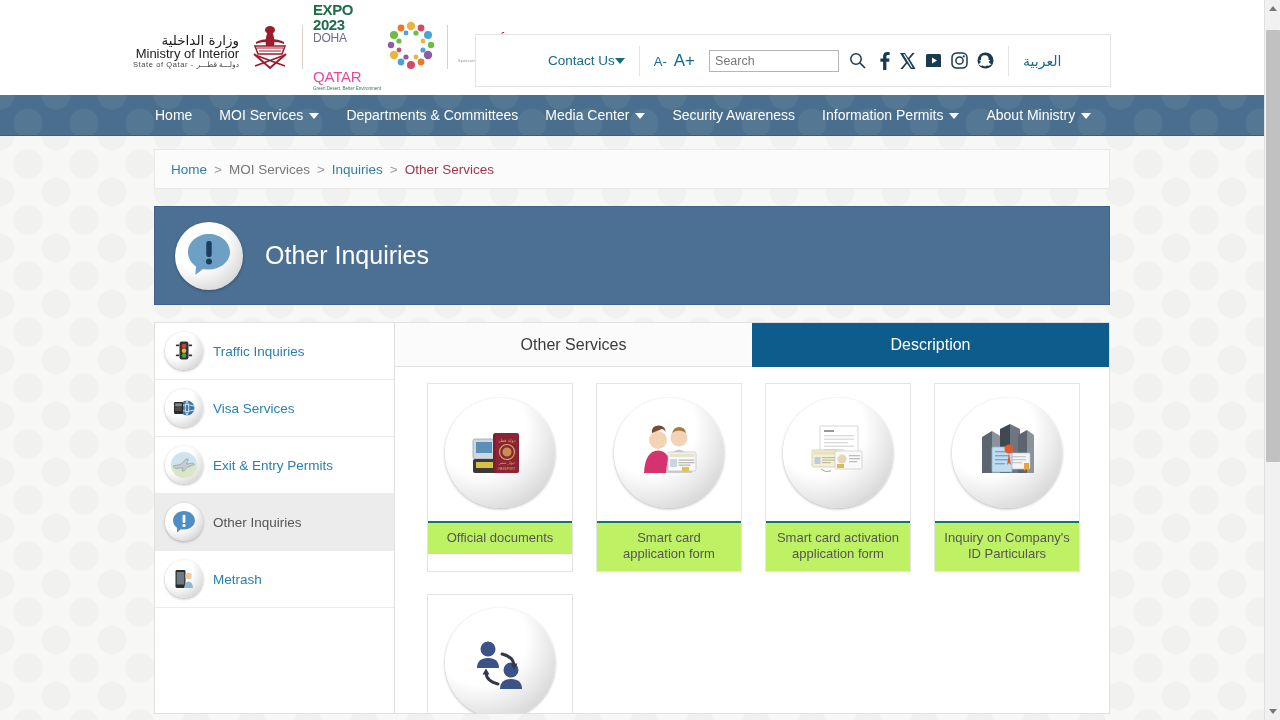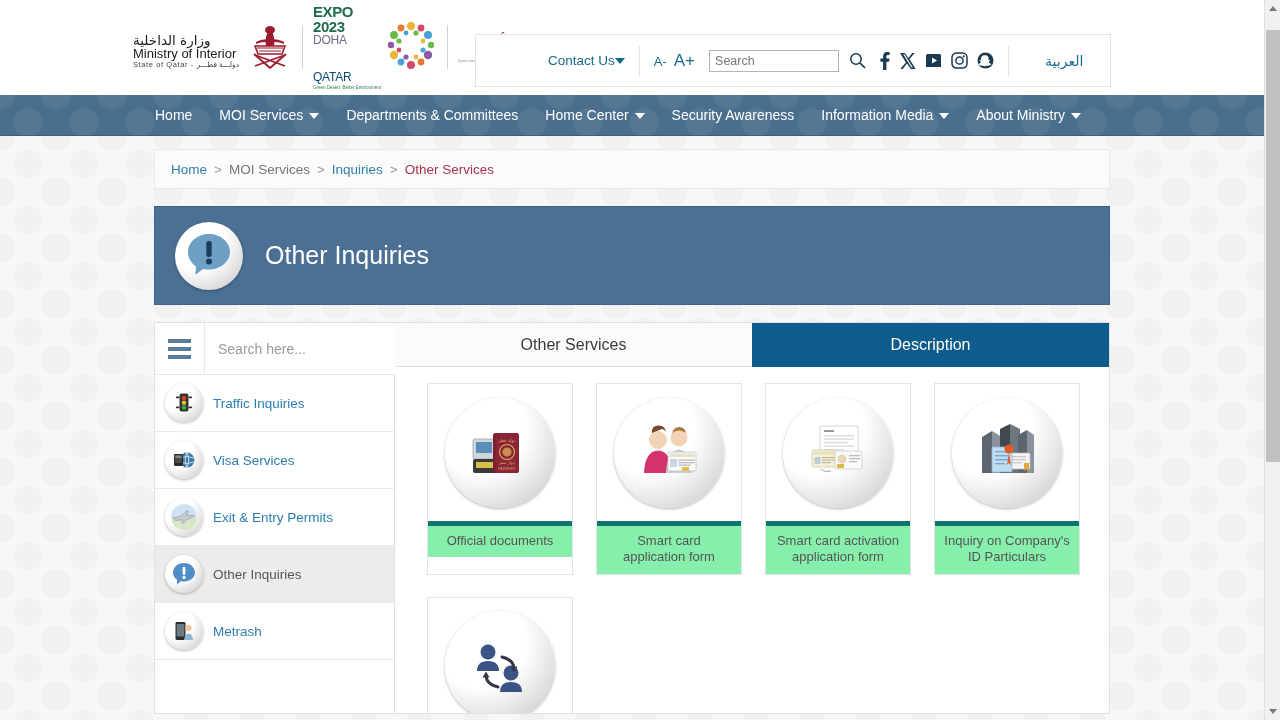--- a/index.html
+++ b/index.html
@@ -66,39 +66,39 @@
     height: 95px;
     background: #ffffff;
     z-index: 5;
   }
 
   #logo-group {
     position: absolute; left: 133px; top: 16px;
     display: flex; align-items: center; height: 62px;
   }
   .logo-moi { display: flex; align-items: center; gap: 9px; }
-  .logo-moi-text { text-align: left; line-height: 1.05; margin-top: 8px; }
+  .logo-moi-text { text-align: right; line-height: 1.05; margin-top: 8px; }
   .logo-moi-ar {
     font-size: 13.5px; color: #1a1a1a; letter-spacing: 1.2px;
     font-family: "DejaVu Sans", sans-serif; direction: rtl;
   }
   .logo-moi-en { font-size: 13px; color: #1a1a1a; font-weight: 400; white-space: nowrap; }
   .logo-moi-sub { font-size: 7.5px; color: #444; letter-spacing: .6px; white-space: nowrap; }
 
   .crest { width: 44px; height: 46px; position: relative; }
   .crest svg { display: block; }
 
   .logo-sep { width: 1px; height: 44px; background: #d8d0c8; margin: 0 10px; }
 
   .expo-block { display: flex; align-items: center; gap: 4px; }
   .expo-text { line-height: 1.0; }
   .expo-l1 { font-size: 15px; font-weight: bold; color: #1f6b4a; letter-spacing: -.4px; }
   .expo-l2 { font-size: 15px; font-weight: bold; color: #1f6b4a; letter-spacing: -.4px; }
   .expo-l3 { font-size: 12px; color: #6b6b8a; letter-spacing: -.2px; }
-  .expo-l4 { font-size: 12px; color: #0c4a6e; letter-spacing: -.2px; margin-top: 25px; }
+  .expo-l4 { font-size: 15px; color: #ec4899; letter-spacing: -.2px; margin-top: 25px; }
   .expo-l5 { font-size: 4.5px; color: #2a7a55; margin-top: 2px; line-height: 1.3; }
 
   .darb-block { text-align: center; }
   .darb-ar { font-size: 17px; color: #9c1c2e; font-family: "DejaVu Sans", sans-serif; }
   .darb-sub1 { font-size: 6px; color: #9c1c2e; letter-spacing: .8px; }
   .darb-sub2 { font-size: 3.6px; color: #8a8a8a; letter-spacing: .3px; }
 
   #util-bar {
     position: absolute; left: 475px; top: 34px;
     width: 636px; height: 53px;
@@ -126,21 +126,21 @@
     font-size: 12.5px; color: #333; padding: 0 5px;
     font-family: "Liberation Sans", sans-serif;
   }
   #search-input::placeholder { color: #777; }
   #search-btn {
     margin-left: 10px; cursor: pointer; display: flex; align-items: center;
   }
   #social-icons { display: flex; align-items: center; gap: 9px; margin-left: 12px; }
   .soc { cursor: pointer; display: flex; align-items: center; color: #1a3a52; }
   #lang-link {
-    margin-left: 22px; font-size: 14px; color: #146b8c; cursor: pointer;
+    font-size: 14px; color: #146b8c; cursor: pointer;
     font-family: "DejaVu Sans", sans-serif; direction: rtl;
   }
 
   
   #main-nav {
     position: relative;
     height: 41px;
     background-color: #4a6f8e;
     background-image:
       radial-gradient(circle at 0 0, rgba(255,255,255,0.055) 14px, transparent 15px),
@@ -281,22 +281,22 @@
     background: #fff;
     display: flex; flex-direction: column; align-items: center;
     cursor: pointer;
   }
   .svc-card .thumb {
     height: 137px; width: 100%;
     display: flex; align-items: center; justify-content: center;
   }
   .svc-card .cap {
     width: 100%;
-    background: #86efac;
-    border-top: 5px solid #0f766e;
+    background: #bef264;
+    border-top: 2px solid #0f766e;
     text-align: center;
     font-size: 13px; color: #555;
     line-height: 1.25;
     padding: 7px 4px 8px;
     min-height: 33px;
   }
 </style>
 </head>
 <body>
 
@@ -441,28 +441,28 @@
         <span>Home</span>
       </div>
       <div class="nav-item">
         <span>MOI Services</span>
         <span class="nav-caret"></span>
       </div>
       <div class="nav-item">
         <span>Departments &amp; Committees</span>
       </div>
       <div class="nav-item">
-        <span>Home Center</span>
+        <span>Media Center</span>
         <span class="nav-caret"></span>
       </div>
       <div class="nav-item">
         <span>Security Awareness</span>
       </div>
       <div class="nav-item">
-        <span>Information Media</span>
+        <span>Information Permits</span>
         <span class="nav-caret"></span>
       </div>
       <div class="nav-item">
         <span>About Ministry</span>
         <span class="nav-caret"></span>
       </div>
     </div>
   </div>
 
   <div id="page-body" class="pattern-bg">
@@ -487,28 +487,20 @@
           </svg>
         </div>
       </div>
       <div id="banner-title">Other Inquiries</div>
     </div>
 
     <div id="content-wrap">
 
       <div id="sidebar">
 
-        <div id="sidebar-search-row">
-          <div id="hamburger-btn">
-            <span></span>
-              <span></span>
-              <span></span>
-          </div>
-          <input id="sidebar-search-input" type="text" placeholder="Search here..." style="">
-        </div>
 
         <div class="side-item">
           <div class="disc-icon sm">
             <div class="disc-inner">
               <svg width="24" height="24" viewBox="0 0 24 24">
                 <rect x="7.5" y="2.5" width="9" height="18" rx="2.2" fill="#333"></rect>
                 <circle cx="12" cy="7" r="2.3" fill="#e03b2a"></circle>
                 <circle cx="12" cy="11.8" r="2.3" fill="#e8b63a"></circle>
                 <circle cx="12" cy="16.6" r="2.3" fill="#3aa83a"></circle>
                 <rect x="3.8" y="5.5" width="3.6" height="1.7" rx=".8" fill="#333"></rect>

